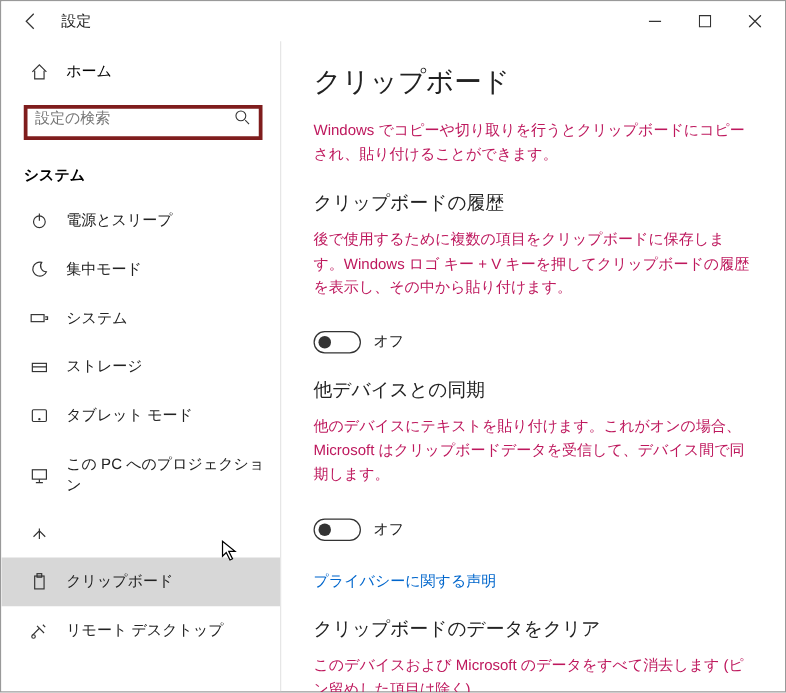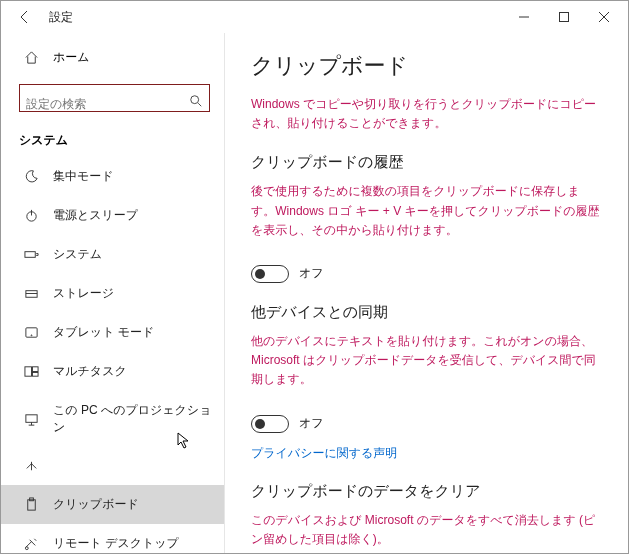--- a/index.html
+++ b/index.html
@@ -45,22 +45,22 @@
   }
   .home-row {
     display:flex; align-items:center;
     padding: 10px 10px 10px 22px;
     gap: 14px;
     font-size: 12px;
   }
   .searchbox {
     margin: 8px 14px 12px 18px;
     height: 28px;
-    border: 1px solid #7f1d1d;
-    display: flex; align-items: flex-end;
+    border: 3px solid #7f1d1d;
+    display: flex; align-items: flex-start;
     padding: 0 6px;
   }
   .searchbox input {
     border: none; outline: none;
     flex: 1; font-size: 12px;
     background: transparent;
     color: #888;
     font-family: inherit;
   }
   .section-label {
@@ -90,21 +90,21 @@
   .toggle {
     width: 38px; height: 18px;
     border: 1px solid #333; border-radius: 10px;
     position: relative;
   }
   .toggle::after {
     content: ""; position: absolute;
     width: 10px; height: 10px; border-radius: 50%;
     background: #333; top: 3px; left: 3px;
   }
-  .link { color: #0066cc; font-size: 12px; display: inline-block; margin-top: 12px; }
+  .link { color: #0066cc; font-size: 12px; display: inline-block; margin-top: 24px; }
   .clear-btn {
     margin-top: 14px; padding: 5px 16px;
     background: #d0d0d0; border: none; color: #777;
     font-size: 12px; font-family: inherit;
   }
   .cursor {
     position: absolute; left: 177px; top: 432px; width: 14px; height: 18px;
     pointer-events: none;
   }
   svg { stroke: #333; }
@@ -155,37 +155,37 @@
             <circle cx="6.5" cy="6.5" r="4.5"></circle>
             <path d="M10.5 10.5 L14 14"></path>
           </svg>
       </span>
     </div>
     <div class="section-label">システム</div>
 
     <div class="nav-item">
       <span class="nav-icon">
           <svg width="15" height="15" viewBox="0 0 16 16" fill="none" stroke-width="1">
-            <path d="M10 2 A6 6 0 1 0 14 10 A5 5 0 0 1 10 2 Z"></path>
-          </svg>
-        </span>
-      <span>集中モード</span>
-    </div>
-    <div class="nav-item">
-      <span class="nav-icon">
-          <svg width="15" height="15" viewBox="0 0 16 16" fill="none" stroke-width="1">
             <circle cx="8" cy="9" r="5"></circle>
             <path d="M8 2 V8"></path>
           </svg>
         </span>
       <span>電源とスリープ</span>
     </div>
     <div class="nav-item">
       <span class="nav-icon">
           <svg width="15" height="15" viewBox="0 0 16 16" fill="none" stroke-width="1">
+            <path d="M10 2 A6 6 0 1 0 14 10 A5 5 0 0 1 10 2 Z"></path>
+          </svg>
+        </span>
+      <span>集中モード</span>
+    </div>
+    <div class="nav-item">
+      <span class="nav-icon">
+          <svg width="15" height="15" viewBox="0 0 16 16" fill="none" stroke-width="1">
             <rect x="1" y="5" width="11" height="6"></rect>
             <path d="M13 7 H15 V9 H13"></path>
           </svg>
         </span>
       <span>システム</span>
     </div>
     <div class="nav-item">
       <span class="nav-icon">
           <svg width="15" height="15" viewBox="0 0 16 16" fill="none" stroke-width="1">
             <rect x="2" y="5" width="12" height="7"></rect>
@@ -195,30 +195,20 @@
       <span>ストレージ</span>
     </div>
     <div class="nav-item">
       <span class="nav-icon">
           <svg width="15" height="15" viewBox="0 0 16 16" fill="none" stroke-width="1">
             <rect x="2" y="3" width="12" height="10" rx="1"></rect>
             <circle cx="8" cy="11" r="0.5"></circle>
           </svg>
         </span>
       <span>タブレット モード</span>
-    </div>
-    <div class="nav-item">
-      <span class="nav-icon">
-          <svg width="15" height="15" viewBox="0 0 16 16" fill="none" stroke-width="1">
-            <rect x="1" y="3" width="7" height="10"></rect>
-            <rect x="9" y="3" width="6" height="5"></rect>
-            <rect x="9" y="9" width="6" height="4"></rect>
-          </svg>
-        </span>
-      <span>マルチタスク</span>
     </div>
     <div class="nav-item">
       <span class="nav-icon">
           <svg width="15" height="15" viewBox="0 0 16 16" fill="none" stroke-width="1">
             <rect x="2" y="3" width="12" height="8"></rect>
             <path d="M5 14 H11 M8 11 V14"></path>
           </svg>
         </span>
       <span>この PC へのプロジェクション</span>
     </div>

